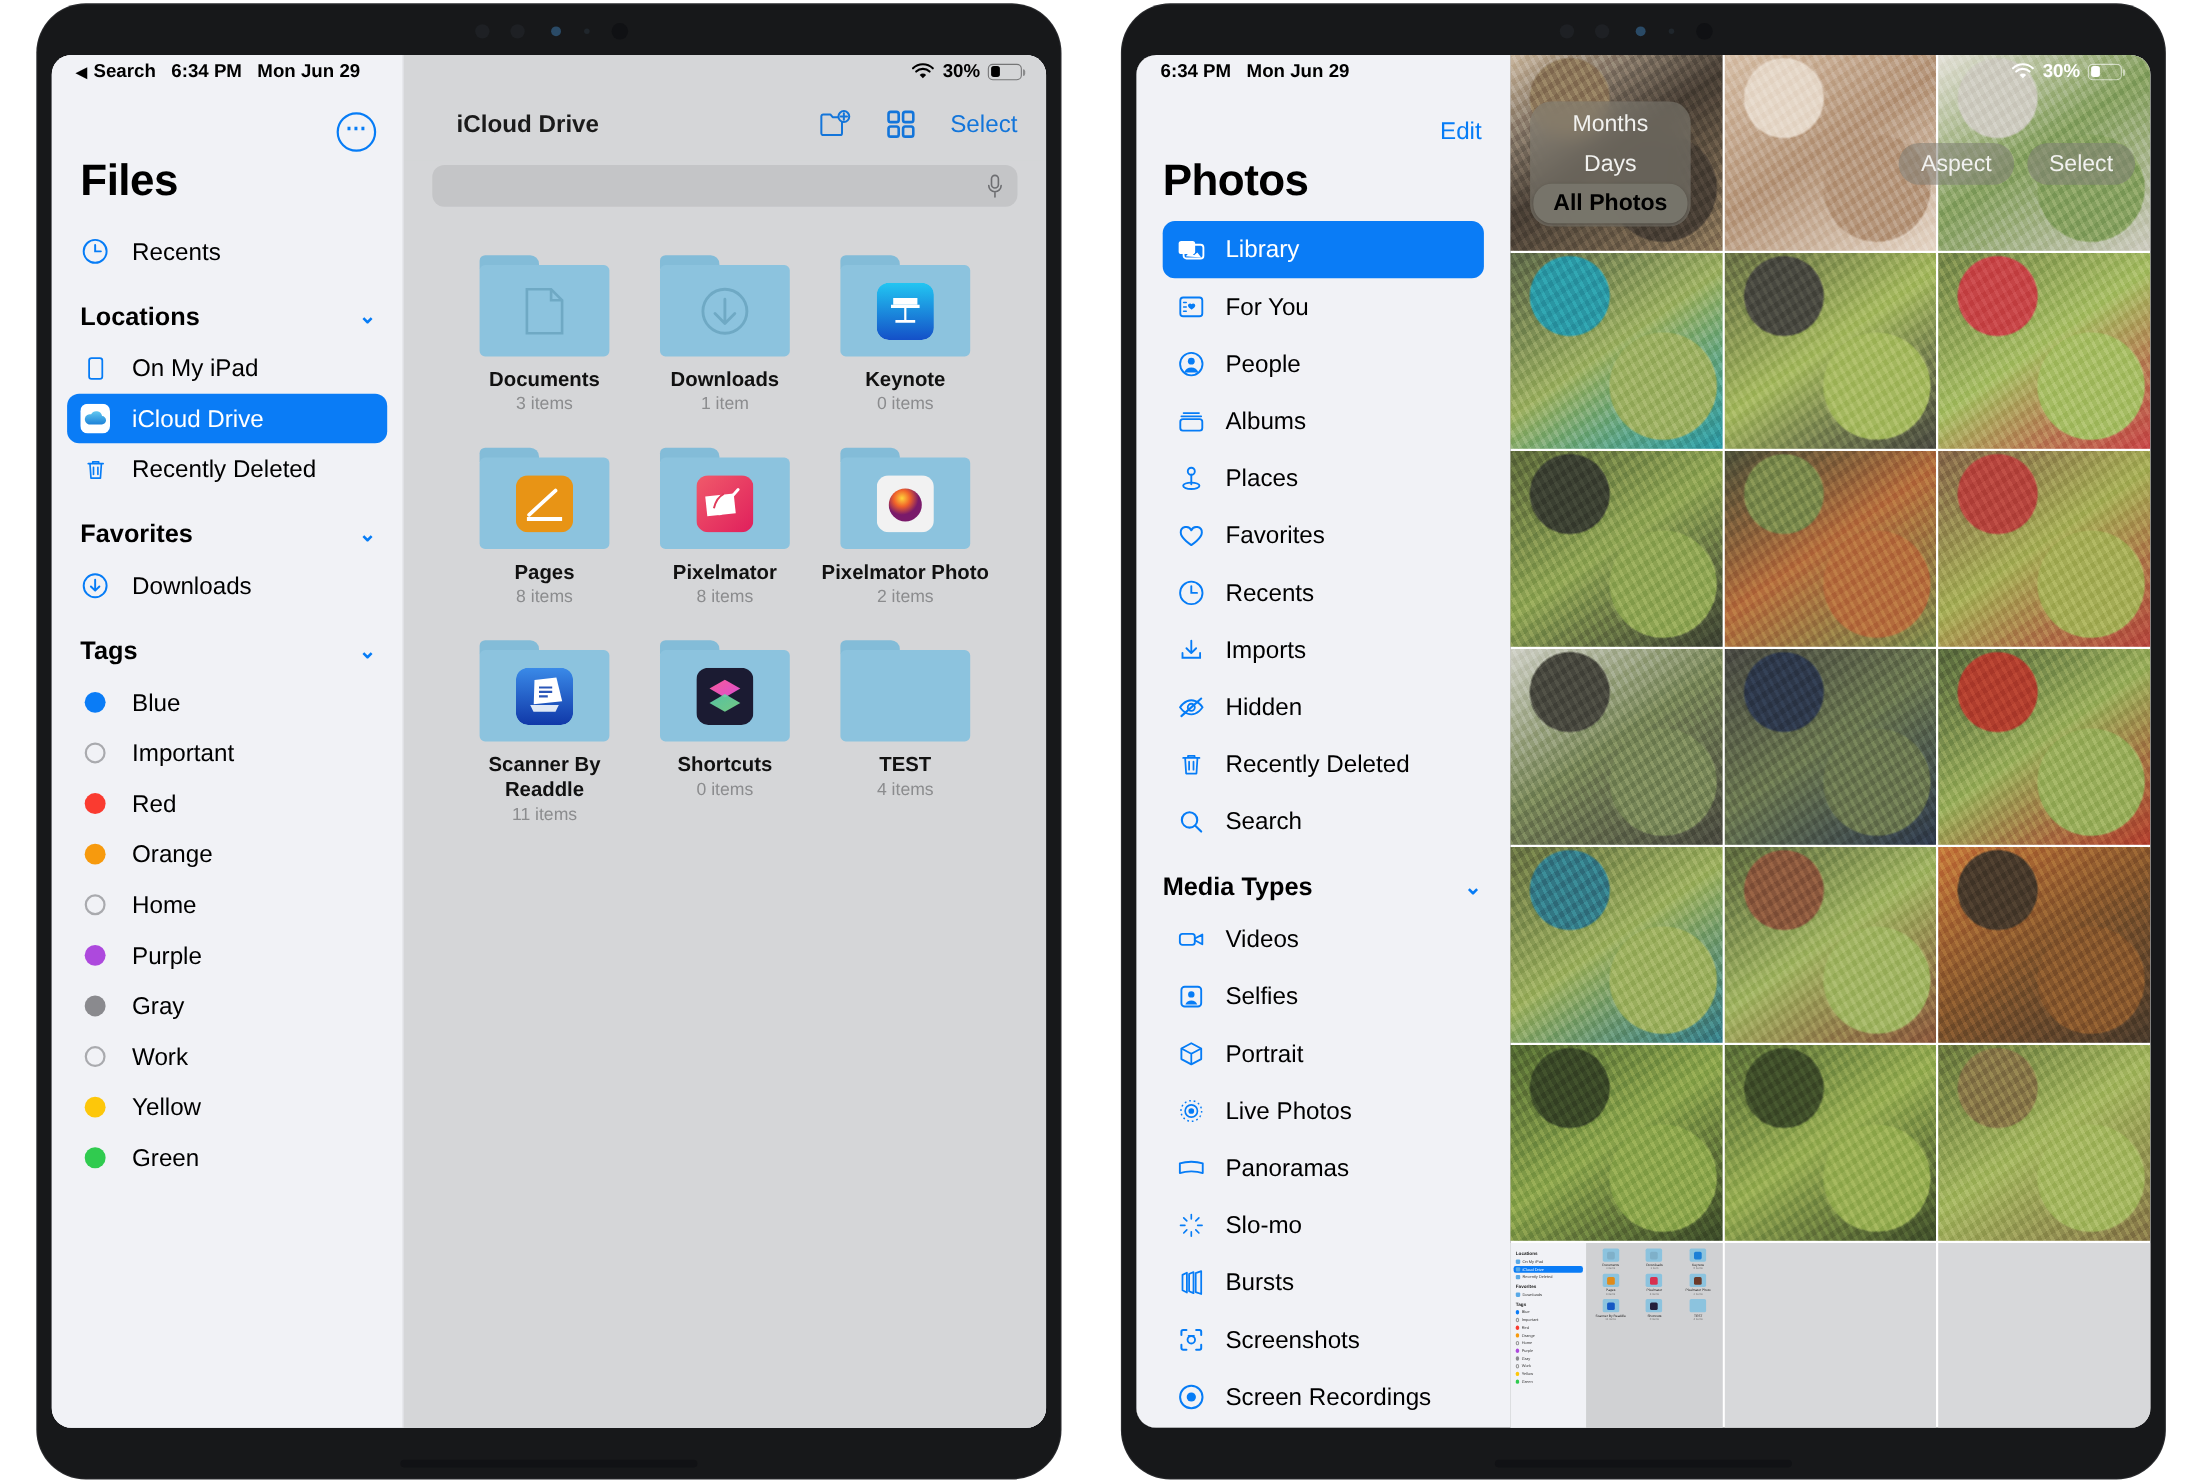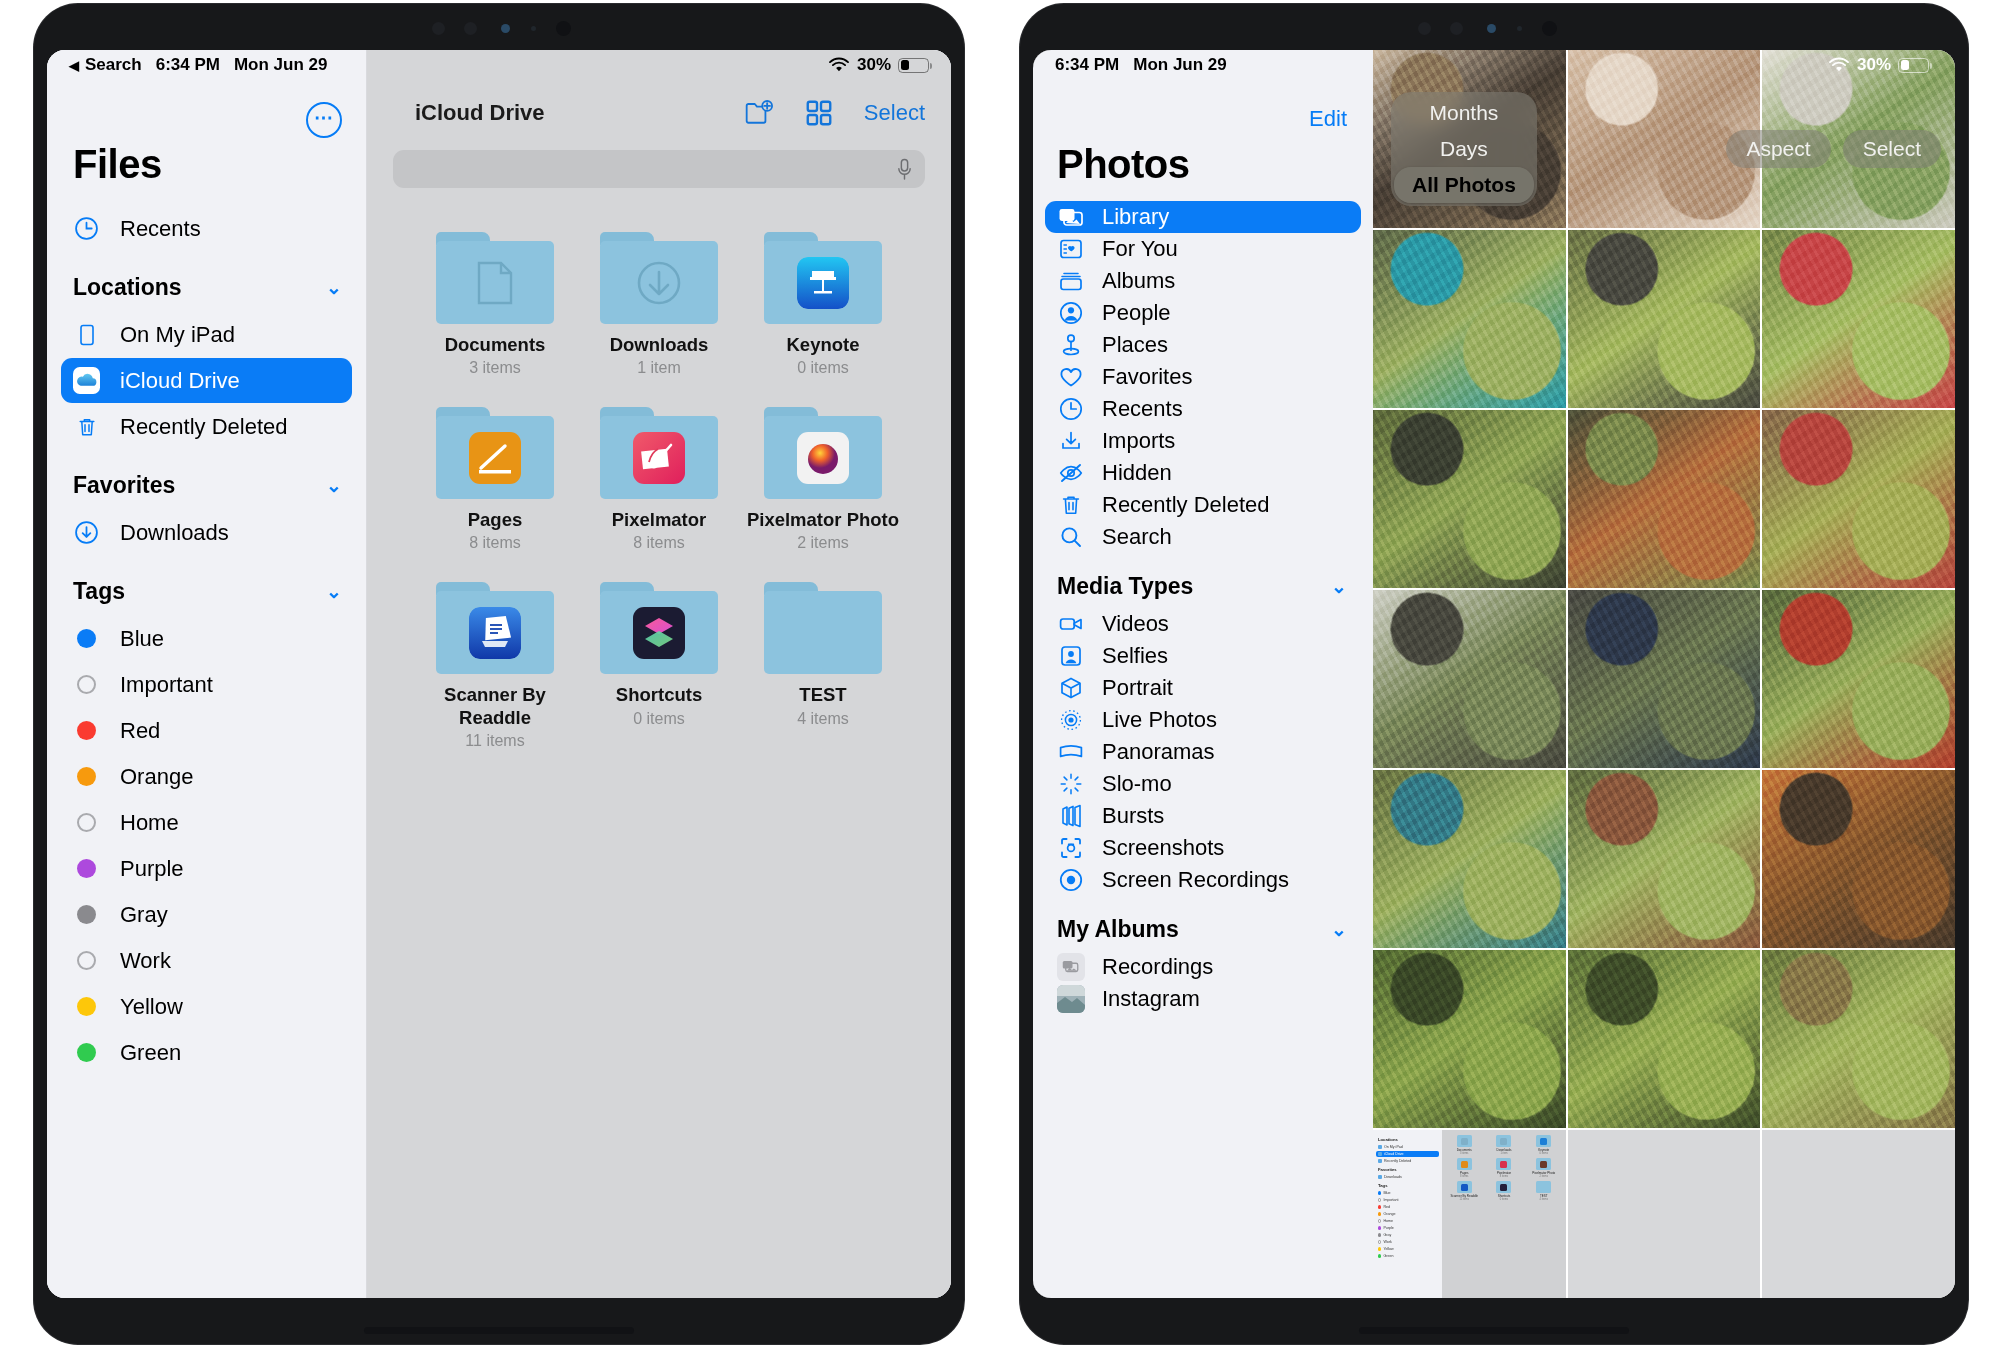--- a/index.html
+++ b/index.html
@@ -165,21 +165,21 @@
   .ph-edit {
     position: absolute; right: 26px; top: 56px;
     font-size: 22px; color: #067cf6;
   }
   .ph-title {
     font-size: 40px; font-weight: 700; letter-spacing: -.5px;
     padding: 62px 0 14px 24px; color: #000;
   }
   .ph-row {
     display: flex; align-items: center; gap: 17px;
-    height: 32px; margin: 0 12px; padding: 0 12px;
+    height: 52px; margin: 0 24px; padding: 0 12px;
     border-radius: 11px; font-size: 22px; color: #000;
   }
   .ph-row.active { background: #0a7cf6; color: #fff; }
   .ph-ico { width: 28px; height: 28px; flex: 0 0 28px; display:flex; align-items:center; justify-content:center; }
   .ph-group-head {
     display: flex; align-items: center;
     font-size: 23px; font-weight: 700; color: #000;
     padding: 20px 26px 8px 24px;
   }
   .ph-group-head .chev { margin-left: auto; color: #067cf6; font-size: 19px; }
@@ -671,35 +671,35 @@
                     <rect x="3" y="4.5" width="20" height="17" rx="2.6" fill="none" stroke="#067cf6" stroke-width="1.7"></rect>
                     <path d="M10 11.8c0-1.1.9-1.9 1.9-1.9.6 0 1.1.3 1.4.7.3-.4.8-.7 1.4-.7 1 0 1.9.8 1.9 1.9 0 1.9-3.3 3.6-3.3 3.6S10 13.7 10 11.8z" fill="#067cf6"></path>
                     <path d="M6 9h2.4M6 13h2.4M6 17h2.4" stroke="#067cf6" stroke-width="1.4" stroke-linecap="round"></path>
                   </svg>
                 </span>
                 <span>For You</span>
               </div>
               <div class="ph-row">
                 <span class="ph-ico">
                   <svg viewBox="0 0 26 26" width="26" height="26">
-                    <path d="M6 5.5h14M4 8.5h18" stroke="#067cf6" stroke-width="1.6" stroke-linecap="round"></path>
-                    <rect x="3" y="11" width="20" height="10.5" rx="2.4" fill="none" stroke="#067cf6" stroke-width="1.7"></rect>
-                  </svg>
-                </span>
-                <span>Albums</span>
-              </div>
-              <div class="ph-row">
-                <span class="ph-ico">
-                  <svg viewBox="0 0 26 26" width="26" height="26">
                     <circle cx="13" cy="13" r="10.2" fill="none" stroke="#067cf6" stroke-width="1.7"></circle>
                     <circle cx="13" cy="10.3" r="3.1" fill="#067cf6"></circle>
                     <path d="M6.6 20.6a6.8 6.8 0 0 1 12.8 0" fill="#067cf6"></path>
                   </svg>
                 </span>
                 <span>People</span>
+              </div>
+              <div class="ph-row">
+                <span class="ph-ico">
+                  <svg viewBox="0 0 26 26" width="26" height="26">
+                    <path d="M6 5.5h14M4 8.5h18" stroke="#067cf6" stroke-width="1.6" stroke-linecap="round"></path>
+                    <rect x="3" y="11" width="20" height="10.5" rx="2.4" fill="none" stroke="#067cf6" stroke-width="1.7"></rect>
+                  </svg>
+                </span>
+                <span>Albums</span>
               </div>
               <div class="ph-row">
                 <span class="ph-ico">
                   <svg viewBox="0 0 26 26" width="26" height="26">
                     <circle cx="13" cy="6.4" r="3.2" fill="none" stroke="#067cf6" stroke-width="1.7"></circle>
                     <path d="M13 9.6v8.6" stroke="#067cf6" stroke-width="1.7" stroke-linecap="round"></path>
                     <ellipse cx="13" cy="19.6" rx="7.4" ry="2.9" fill="none" stroke="#067cf6" stroke-width="1.7"></ellipse>
                   </svg>
                 </span>
                 <span>Places</span>

